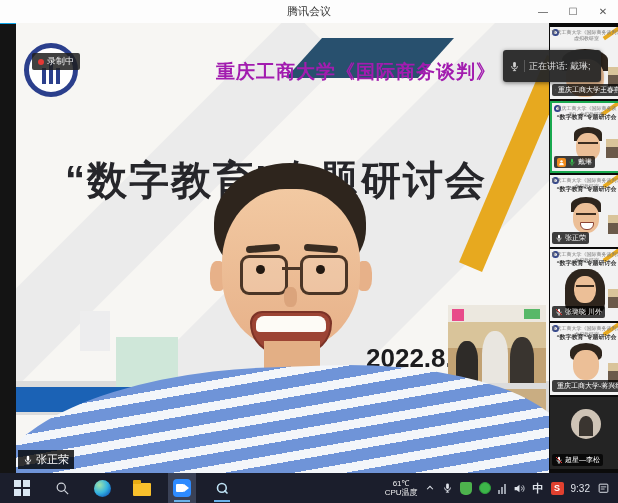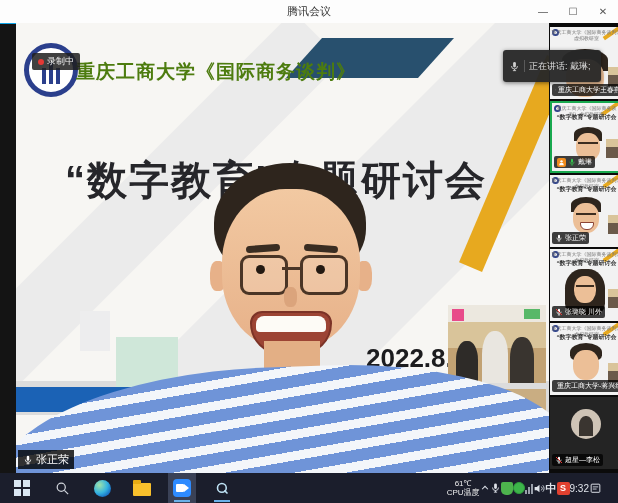--- a/index.html
+++ b/index.html
@@ -33,22 +33,22 @@
 
   .uni-logo{position:absolute;left:8px;top:20px;width:54px;height:54px;border-radius:50%;
     background:#fff;border:5px solid #2b3f8c;box-sizing:border-box;z-index:3;
     display:flex;align-items:flex-end;justify-content:center;gap:3px;padding-bottom:8px;}
   .uni-logo i{display:block;width:4px;background:#2b3f8c;}
   .uni-logo i:nth-child(1){height:16px;}.uni-logo i:nth-child(2){height:22px;}.uni-logo i:nth-child(3){height:16px;}
   .rec-badge{position:absolute;left:16px;top:30px;z-index:5;display:flex;align-items:center;gap:3px;
     background:rgba(30,30,30,.85);color:#eee;font-size:9px;padding:2px 6px;border-radius:2px;}
   .rec-dot{width:6px;height:6px;border-radius:50%;background:#e53935;}
 
-  .slide-h1{position:absolute;left:60px;top:36px;width:420px;text-align:left;z-index:3;
-    font-size:19px;font-weight:bold;color:#4d7c0f;letter-spacing:1px;}
+  .slide-h1{position:absolute;left:60px;top:36px;width:420px;text-align:right;z-index:3;
+    font-size:19px;font-weight:bold;color:#a21caf;letter-spacing:1px;}
   .slide-h2{position:absolute;left:60px;top:64px;width:420px;text-align:center;z-index:3;
     font-size:19px;font-weight:bold;color:#3d3d3f;letter-spacing:2px;}
   .slide-title{position:absolute;left:0;top:130px;width:520px;text-align:center;z-index:3;
     font-size:40px;font-weight:900;color:#26262a;letter-spacing:2px;}
   .slide-date{position:absolute;left:350px;top:320px;z-index:3;font-size:26px;font-weight:800;color:#1c1c1e;}
 
   .photo{position:absolute;width:98px;z-index:4;overflow:hidden;}
   .photo.p1{left:432px;top:282px;height:78px;
     background:linear-gradient(180deg,#ece8df 0 22%,#d9c49a 22% 55%,#c2a273 55% 100%);}
   .photo.p2{left:432px;top:366px;height:84px;
@@ -135,21 +135,21 @@
   .win-logo{display:grid;grid-template-columns:7px 7px;grid-template-rows:7px 7px;gap:1.5px;}
   .win-logo i{background:#d9e6f2;}
   .edge-ball{width:17px;height:17px;border-radius:50%;
     background:radial-gradient(circle at 32% 30%,#9fe3a9,#35b3e0 48%,#1565c0 80%);}
   .folder{position:relative;width:18px;height:13px;background:#f8c02c;border-radius:1px;margin-top:3px;}
   .folder:before{content:"";position:absolute;left:0;top:-3px;width:8px;height:4px;background:#e7ab13;border-radius:1px 1px 0 0;}
   .meet-ico{width:18px;height:18px;border-radius:4px;background:#2e8bff;position:relative;}
   .meet-ico:before{content:"";position:absolute;left:3px;top:5px;width:8px;height:8px;background:#fff;border-radius:1px;}
   .meet-ico:after{content:"";position:absolute;right:2px;top:5px;border-left:5px solid #fff;
     border-top:4px solid transparent;border-bottom:4px solid transparent;}
-  .tb-right{margin-left:auto;display:flex;align-items:center;padding-right:16px;color:#dfe3ea;}
+  .tb-right{margin-left:auto;display:flex;align-items:center;gap:7px;padding-right:8px;color:#dfe3ea;}
   .temp{font-size:8px;line-height:1.15;text-align:center;color:#eee;}
   .ime{font-size:11px;font-weight:bold;}
   .sogou{width:13px;height:13px;background:#e0402f;border-radius:2px;color:#fff;font-size:9px;
     font-weight:bold;display:flex;align-items:center;justify-content:center;}
   .clock{font-size:10px;}
   .sig{display:flex;align-items:flex-end;gap:1px;height:11px;}
   .sig i{width:2px;background:#9aa0ab;}
   .sig i:nth-child(1){height:4px;}.sig i:nth-child(2){height:7px;}.sig i:nth-child(3){height:10px;}
   .shield{width:12px;height:13px;background:#4db34d;border-radius:2px 2px 5px 5px;}
   .gcircle{width:12px;height:12px;border-radius:50%;background:#3db54a;border:1px solid #2e9e3c;box-sizing:border-box;}

